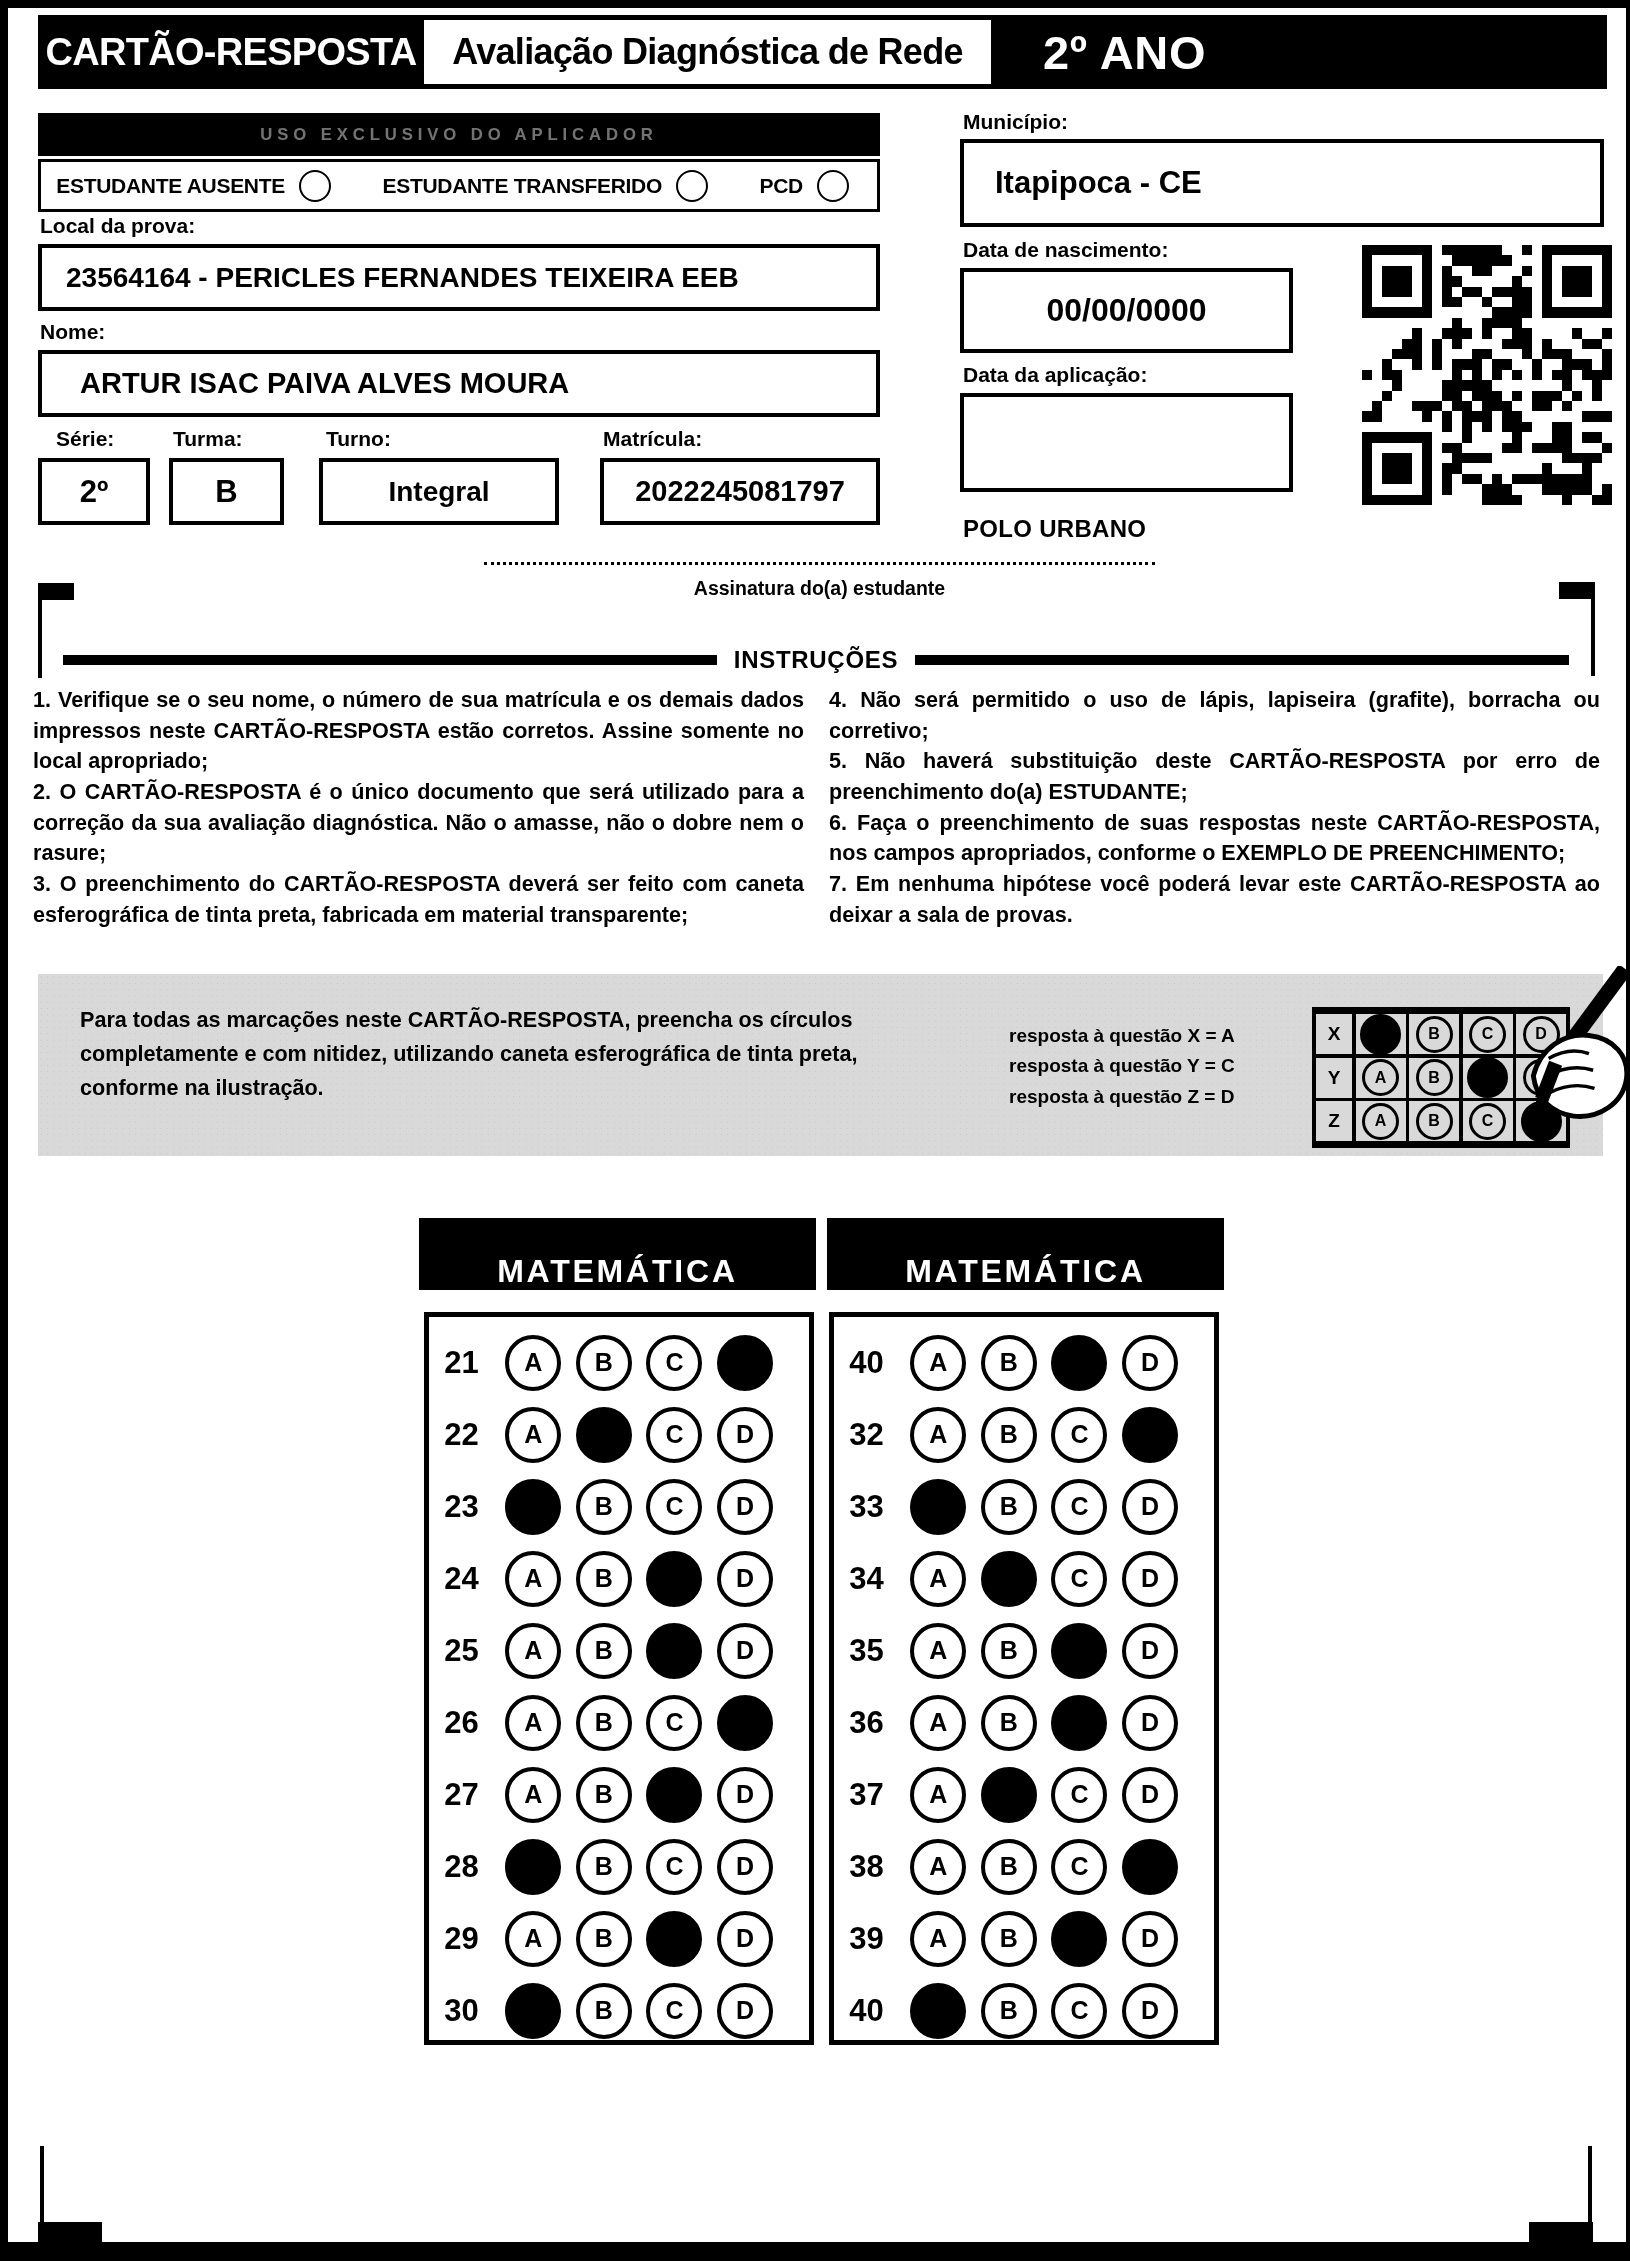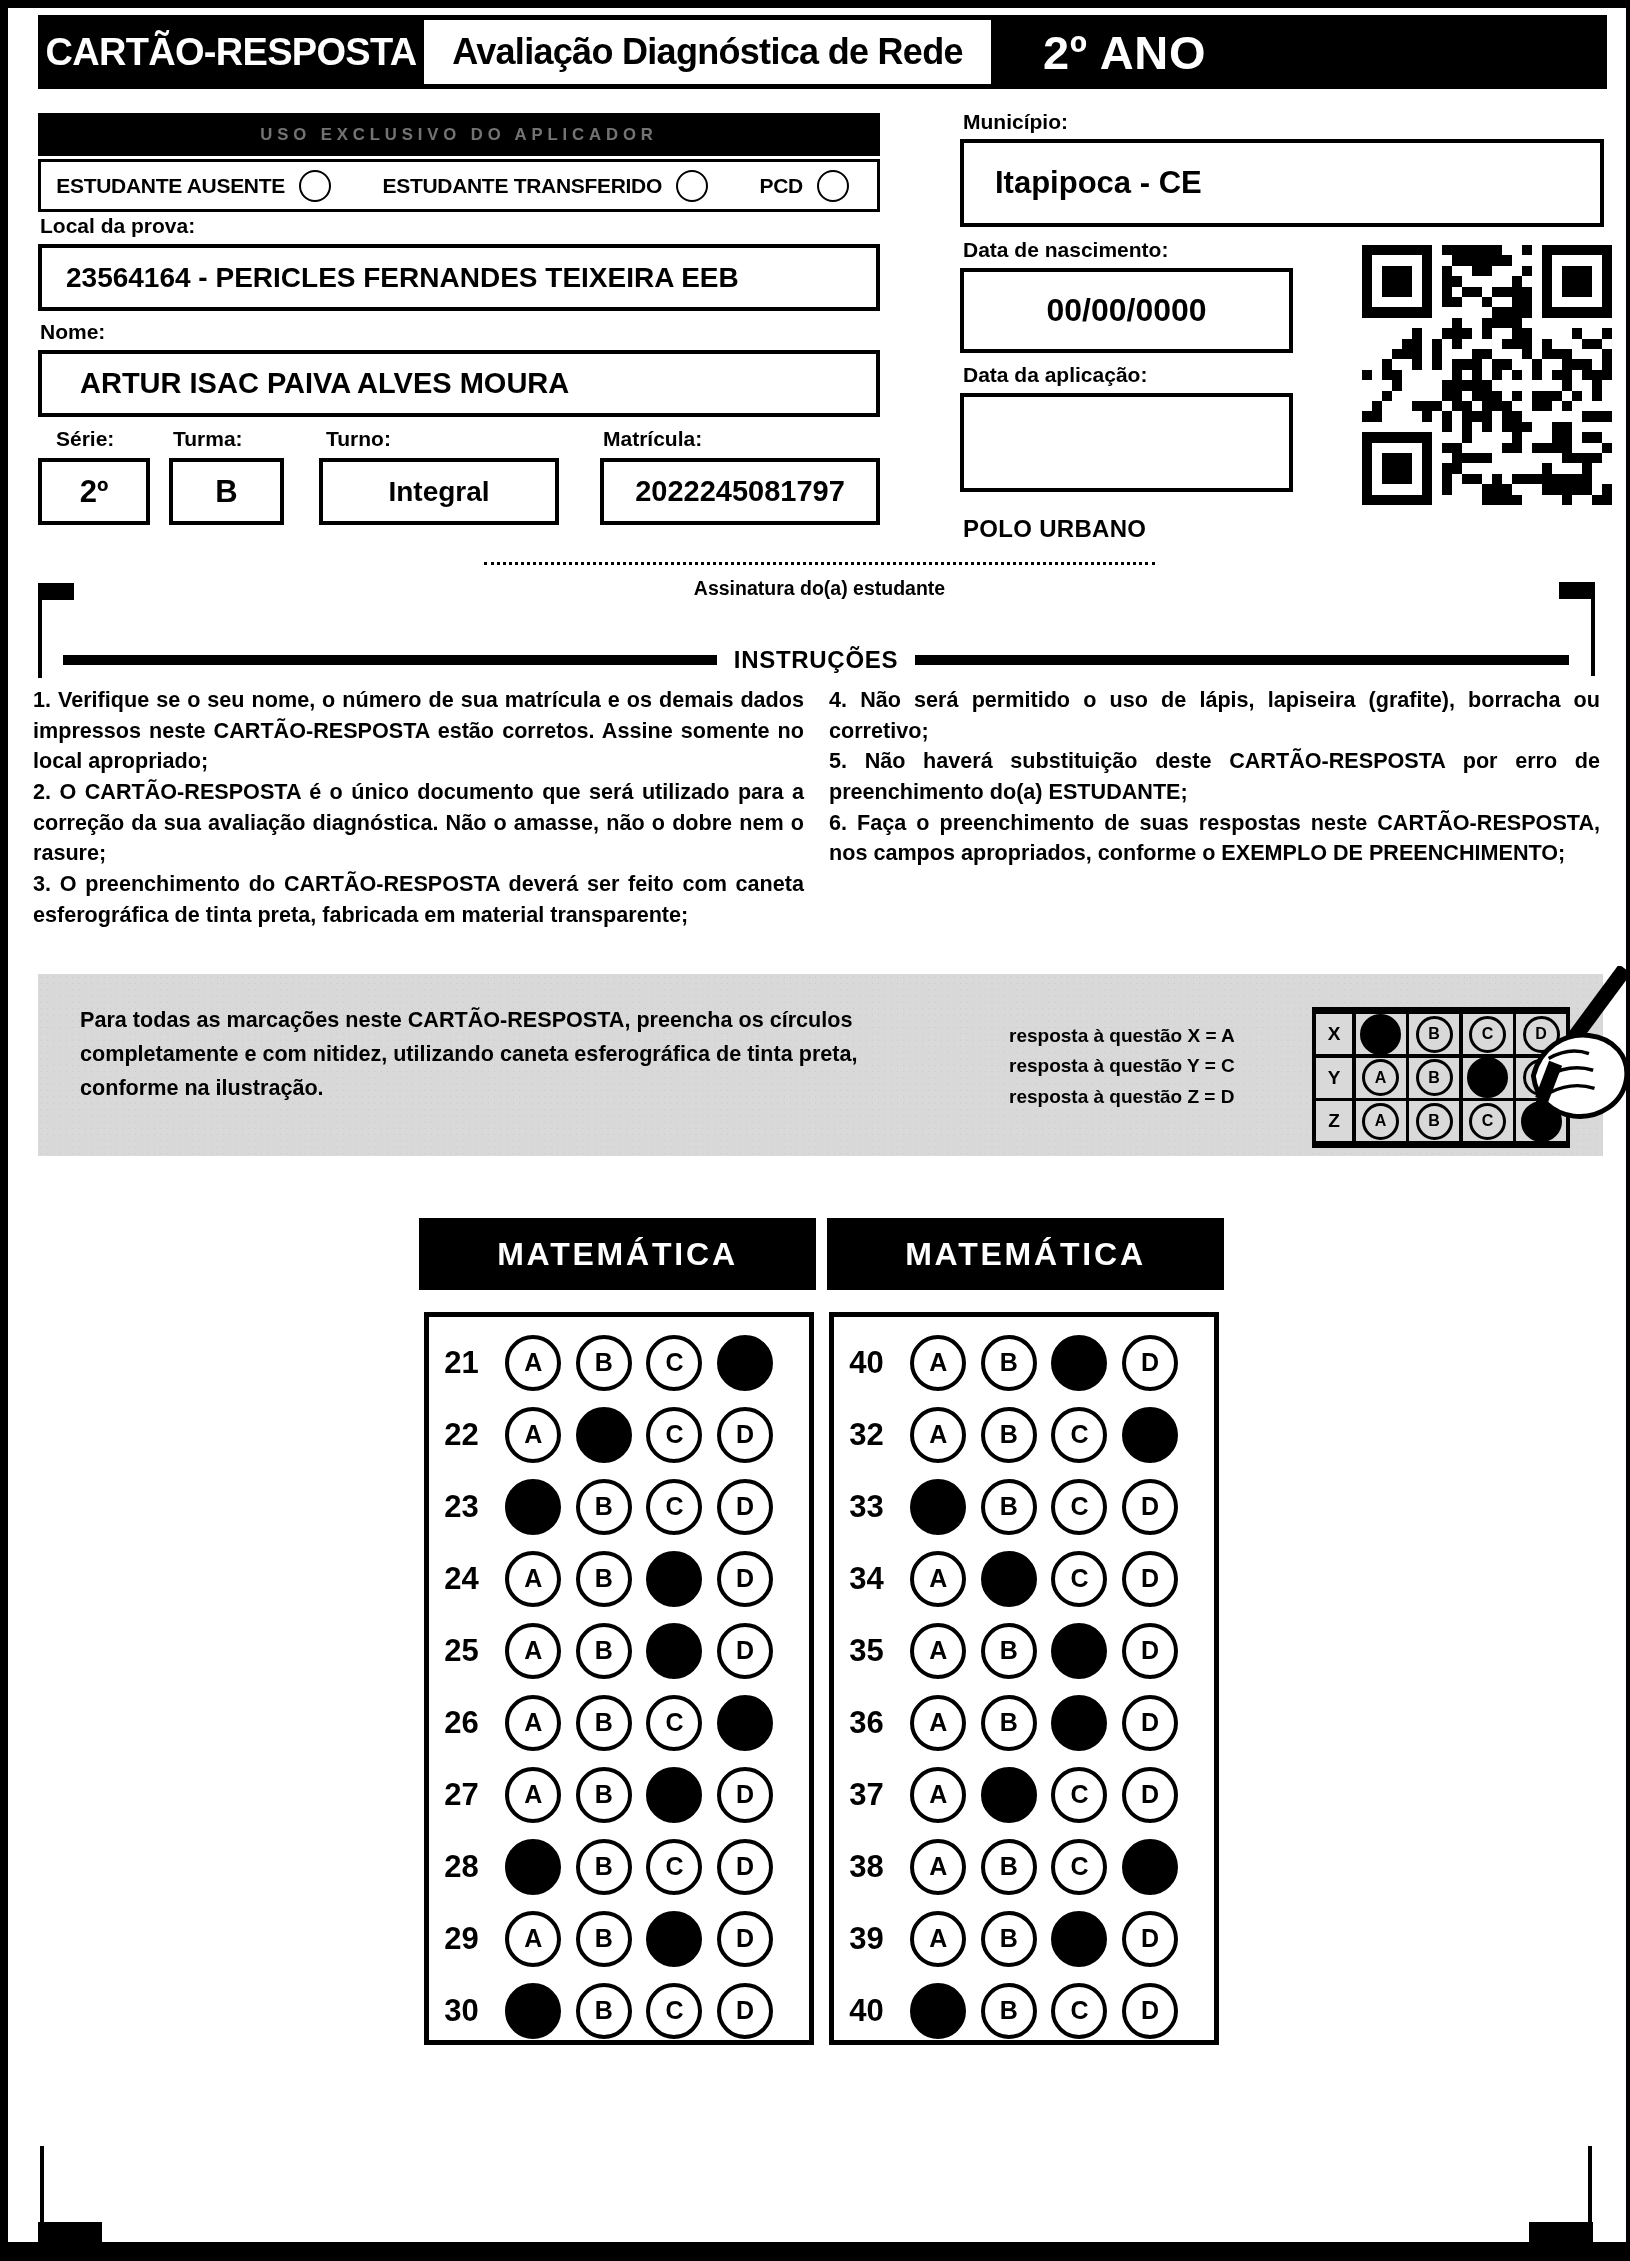--- a/index.html
+++ b/index.html
@@ -60,21 +60,21 @@
     background-image:radial-gradient(#c3c3c3 0.8px,transparent 0.8px);background-size:6.3px 6.3px;}
   #example-text{left:80px;top:1003px;width:811px;font-size:21.6px;font-weight:bold;line-height:1.58;}
   #example-notes{left:1009px;top:1021px;width:299px;font-size:19px;font-weight:bold;line-height:1.6;}
   #example-grid{left:1312px;top:1007px;display:grid;grid-template-columns:36px repeat(4,50px);grid-auto-rows:40px;gap:3.5px;background:#000;border:4.2px solid #000;border-top-width:7px;border-bottom-width:7px;}
   #example-grid .cell{background:#d9d9d9;display:flex;align-items:center;justify-content:center;}
   #example-grid .rowlbl{font-size:19px;font-weight:bold;}
   .mini-bubble{width:31px;height:31px;border:3.5px solid #000;border-radius:50%;display:flex;align-items:center;justify-content:center;font-size:16px;font-weight:bold;background:transparent;}
   .mini-bubble.filled{background:#000;border-color:#000;color:transparent;width:35px;height:35px;}
   #hand-illustration{left:1451px;top:966px;width:180px;height:164px;}
   
-  .sec-header{height:72px;display:flex;align-items:center;justify-content:center;}
+  .sec-header{height:72px;display:flex;align-items:flex-end;justify-content:center;}
   .sec-header span{color:#fff;font-weight:bold;font-size:32px;letter-spacing:2.8px;}
   #sec-header-0{left:419px;top:1218px;width:397px;}
   #sec-header-1{left:827px;top:1218px;width:397px;}
   .answer-box{border:5.6px solid #000;background:#fff;padding-top:9.7px;}
   #answer-box-0{left:424px;top:1312px;width:390px;height:733px;}
   #answer-box-1{left:829px;top:1312px;width:390px;height:733px;}
   .q-row{height:72px;display:flex;align-items:center;padding-left:15.3px;}
   .q-num{width:61px;font-size:31px;font-weight:bold;}
   .bubble{width:56px;height:56px;border:4.9px solid #000;border-radius:50%;display:flex;align-items:center;justify-content:center;font-size:25px;font-weight:bold;margin-right:14.6px;background:#fff;box-sizing:border-box;}
   .bubble.filled{background:#000;border-color:#000;color:transparent;}
@@ -491,20 +491,21 @@
   </div>
   <div class="abs instr-col" style="left:33px;top:685px;width:771px;">
       <p>1. Verifique se o seu nome, o número de sua matrícula e os demais dados impressos neste CARTÃO-RESPOSTA estão corretos. Assine somente no local apropriado;</p>
       <p>2. O CARTÃO-RESPOSTA é o único documento que será utilizado para a correção da sua avaliação diagnóstica. Não o amasse, não o dobre nem o rasure;</p>
       <p>3. O preenchimento do CARTÃO-RESPOSTA deverá ser feito com caneta esferográfica de tinta preta, fabricada em material transparente;</p>
     </div>
   <div class="abs instr-col" style="left:829px;top:685px;width:771px;">
       <p>4. Não será permitido o uso de lápis, lapiseira (grafite), borracha ou corretivo;</p>
       <p>5. Não haverá substituição deste CARTÃO-RESPOSTA por erro de preenchimento do(a) ESTUDANTE;</p>
       <p>6. Faça o preenchimento de suas respostas neste CARTÃO-RESPOSTA, nos campos apropriados, conforme o EXEMPLO DE PREENCHIMENTO;</p>
+      <p>7. Em nenhuma hipótese você poderá levar este CARTÃO-RESPOSTA ao deixar a sala de provas.</p>
     </div>
 
   <div class="abs" id="example-band"></div>
   <div class="abs" id="example-text">Para todas as marcações neste CARTÃO-RESPOSTA, preencha os círculos completamente e com nitidez, utilizando caneta esferográfica de tinta preta, conforme na ilustração.</div>
   <div class="abs" id="example-notes">
       <div>resposta à questão X = A</div>
       <div>resposta à questão Y = C</div>
       <div>resposta à questão Z = D</div>
     </div>
   <div class="abs" id="example-grid">

